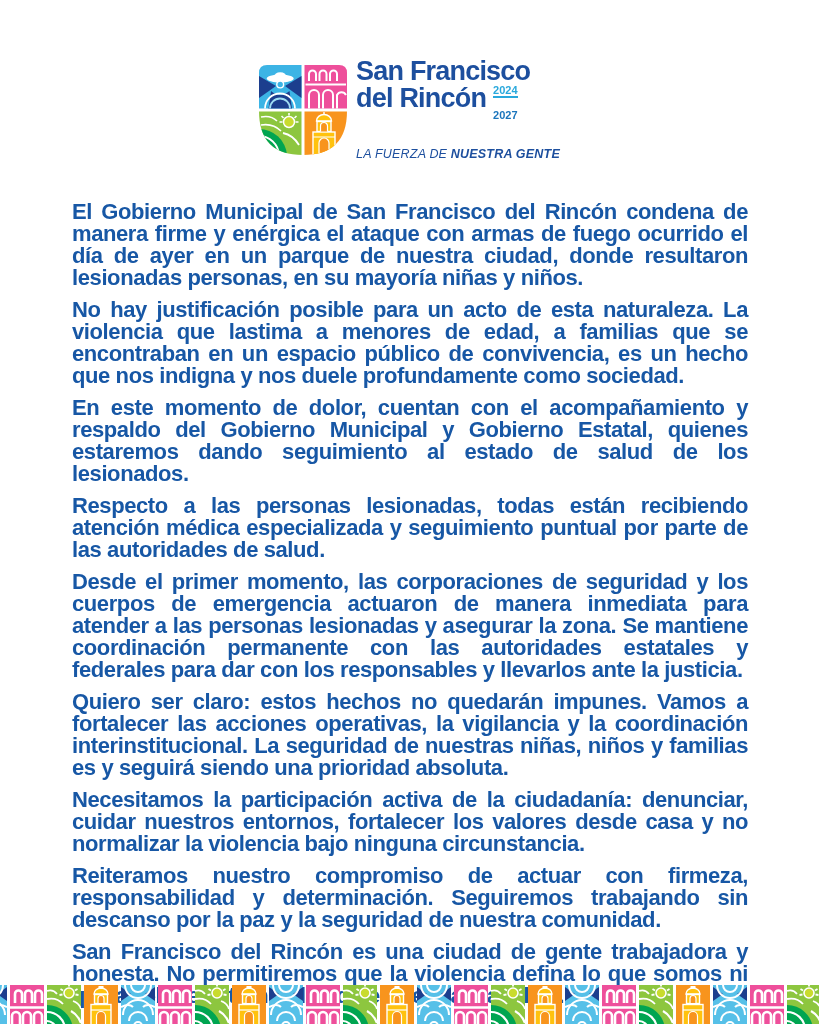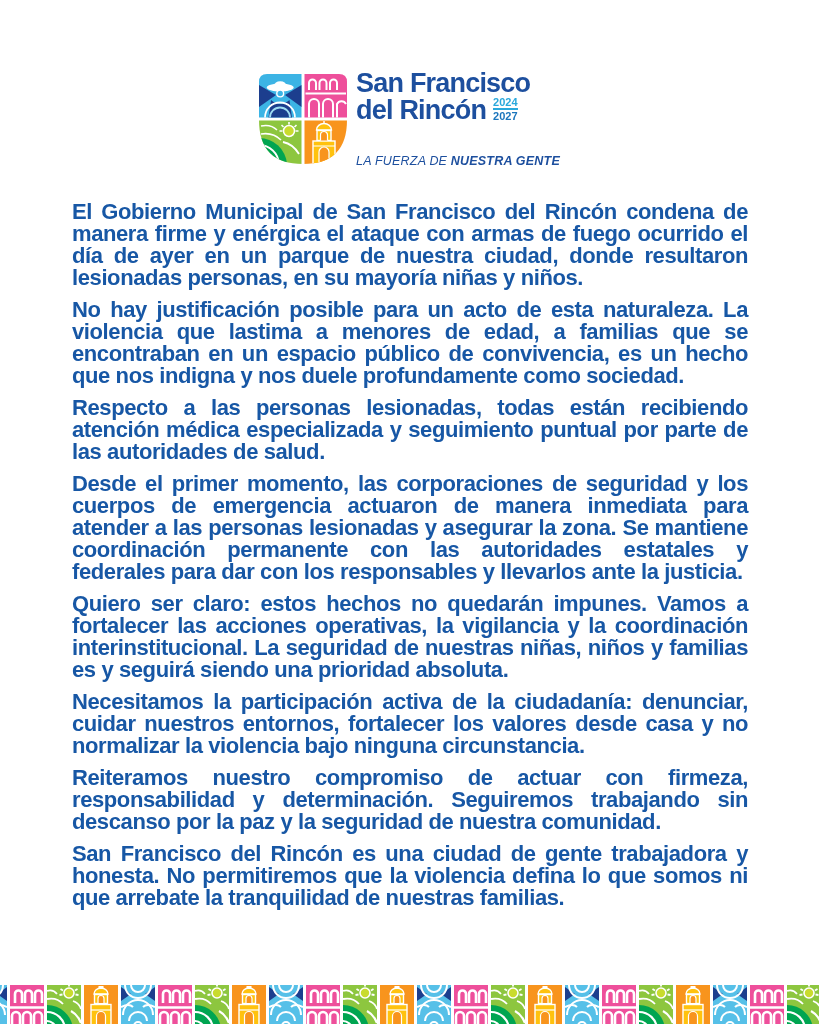--- a/index.html
+++ b/index.html
@@ -7,36 +7,36 @@
   body {
     font-family:"Liberation Sans", sans-serif;
     background:#ffffff;
     position:relative;
     overflow:hidden;
   }
   .page { position:relative; width:819px; height:1024px; background:#fff; }
 
   
   .logo-row {
-    position:absolute; top:70px; left:0; right:0;
+    position:absolute; top:58px; left:0; right:0;
     display:flex; justify-content:center; align-items:center; gap:9px;
   }
   .emblem { width:88px; height:90px; flex:none; }
   .wordmark { display:flex; flex-direction:column; }
   .wm-line1, .wm-line2 {
     color:#1D4F9E; font-weight:bold; font-size:27px; line-height:27px;
     letter-spacing:-0.8px;
   }
   .wm-line2-row { display:flex; }
   .years {
-    display:flex; flex-direction:column; margin-left:7px; margin-bottom:12px;
+    display:flex; flex-direction:column; margin-left:7px; margin-bottom:6px;
     font-size:11px; font-weight:bold; line-height:10px; letter-spacing:0;
   }
   .year-top { color:#29A8DC; border-bottom:2px solid #29A8DC; padding-bottom:1px; }
-  .year-bottom { color:#1B75BC; padding-top:1px; }
+  .year-bottom { color:#1B75BC; padding-top:12px; }
   .tagline {
     margin-top:21px; font-style:italic; font-size:12.5px; color:#1D4F9E;
     letter-spacing:0.2px; font-weight:500;
   }
   .tagline b { font-weight:bold; }
 
   
   .content {
     position:absolute; top:201px; left:72px; width:676px;
   }
@@ -136,20 +136,21 @@
           <span class="year-bottom">2027</span>
         </div>
       </div>
       <div class="tagline"><span>LA FUERZA DE </span><b>NUESTRA GENTE</b></div>
     </div>
   </div>
 
   <div class="content" id="paragraphs">
       <p>El Gobierno Municipal de San Francisco del Rincón condena de manera firme y enérgica el ataque con armas de fuego ocurrido el día de ayer en un parque de nuestra ciudad, donde resultaron lesionadas personas, en su mayoría niñas y niños.</p>
       <p>No hay justificación posible para un acto de esta naturaleza. La violencia que lastima a menores de edad, a familias que se encontraban en un espacio público de convivencia, es un hecho que nos indigna y nos duele profundamente como sociedad.</p>
+      <p>En este momento de dolor, cuentan con el acompañamiento y respaldo del Gobierno Municipal y Gobierno Estatal, quienes estaremos dando seguimiento al estado de salud de los lesionados.</p>
       <p>Respecto a las personas lesionadas, todas están recibiendo atención médica especializada y seguimiento puntual por parte de las autoridades de salud.</p>
       <p>Desde el primer momento, las corporaciones de seguridad y los cuerpos de emergencia actuaron de manera inmediata para atender a las personas lesionadas y asegurar la zona. Se mantiene coordinación permanente con las autoridades estatales y federales para dar con los responsables y llevarlos ante la justicia.</p>
       <p>Quiero ser claro: estos hechos no quedarán impunes. Vamos a fortalecer las acciones operativas, la vigilancia y la coordinación interinstitucional. La seguridad de nuestras niñas, niños y familias es y seguirá siendo una prioridad absoluta.</p>
       <p>Necesitamos la participación activa de la ciudadanía: denunciar, cuidar nuestros entornos, fortalecer los valores desde casa y no normalizar la violencia bajo ninguna circunstancia.</p>
       <p>Reiteramos nuestro compromiso de actuar con firmeza, responsabilidad y determinación. Seguiremos trabajando sin descanso por la paz y la seguridad de nuestra comunidad.</p>
       <p>San Francisco del Rincón es una ciudad de gente trabajadora y honesta. No permitiremos que la violencia defina lo que somos ni que arrebate la tranquilidad de nuestras familias.</p>
     </div>
 
   <div class="border-strip">
     <div class="border-strip-inner" id="tile-strip">

